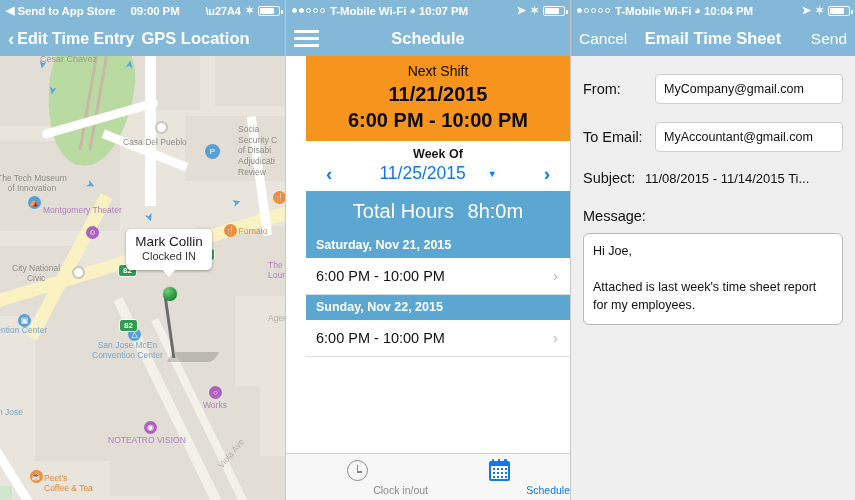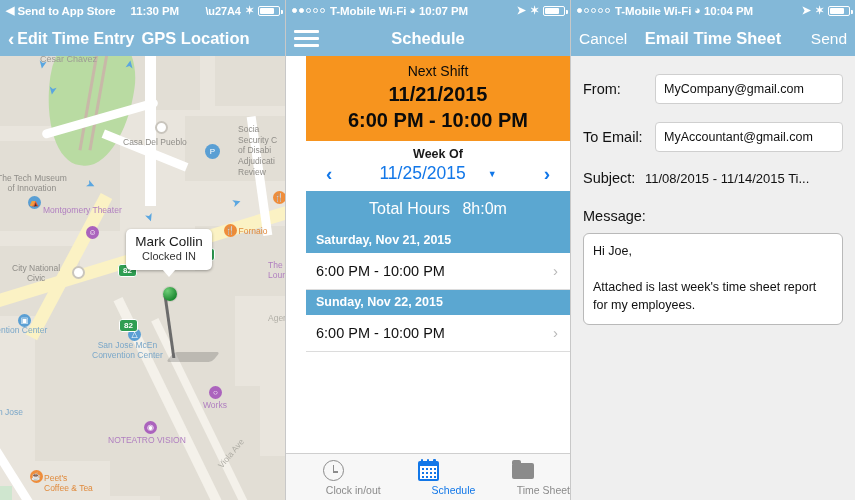--- a/index.html
+++ b/index.html
@@ -100,21 +100,21 @@
   .weekof .lbl { font-size: 12.5px; color: #1a1a1a; font-weight: bold; }
   .weekof .row { display: flex; align-items: center; justify-content: center;
                  margin-top: 2px; position: relative; }
   .weekof .nav-arrow { color: #1277e8; font-size: 19px; font-weight: bold;
                        position: absolute; }
   .weekof .nav-arrow.prev { left: 20px; }
   .weekof .nav-arrow.next { right: 20px; }
   .weekof .date { color: #1277e8; font-size: 17.5px; }
   .weekof .caret { color: #1277e8; font-size: 9px; margin-left: 22px; }
   .total-bar { background: #5ba7d1; color: #ffffff; text-align: center;
-               font-size: 16px; padding: 9px 0 10px; }
+               font-size: 20px; padding: 9px 0 10px; }
   .day-hdr { background: #5ba7d1; color: #ffffff; font-size: 12.5px; font-weight: bold;
              padding: 5px 10px 6px; }
   .entry-row { background: #ffffff; display: flex; align-items: center;
                justify-content: space-between; padding: 9px 12px 10px 10px;
                font-size: 14.5px; color: #111111; border-bottom: 1px solid #dcdcdc; }
   .entry-row .chev { color: #b8b8b8; font-size: 15px; }
   .sched-body { position: absolute; top: 56px; left: 0; right: 0; bottom: 47px;
                 background: #ffffff; overflow: hidden; padding-left: 20px; }
   .tabbar { position: absolute; bottom: 0; left: 0; right: 0; height: 47px;
             background: #f7f7f7; border-top: 1px solid #cfcfcf;
@@ -163,21 +163,21 @@
 <body>
 
 <div class="app">
 
   <div class="panel">
 
     <div class="statusbar">
       <div class="sb-left">
         <span class="back-chev">◀</span>
         <span>Send to App Store</span>
-        <span style="margin-left:12px">11:30 PM</span>
+        <span style="margin-left:12px">09:00 PM</span>
       </div>
       <div class="sb-right">
         <span class="loc-ic">\u27A4</span>
         <span class="bt-ic">✶</span>
         <span class="batt">
             <i class="batt-fill"></i>
           </span>
       </div>
     </div>
 
@@ -361,26 +361,20 @@
               <div class="pegs">
                 <i></i>
                 <i></i>
                 <i></i>
               </div>
               <div class="grid"></div>
             </div>
         </div>
         <div>Schedule</div>
       </div>
-      <div class="tab">
-        <div class="ic">
-            <div class="folder-ic"></div>
-          </div>
-        <div>Time Sheet</div>
-      </div>
     </div>
   </div>
 
   <div class="panel">
 
     <div class="statusbar">
       <div class="sb-left">
         <span class="dots">
           <i class="dot full"></i>
             <i class="dot"></i>

